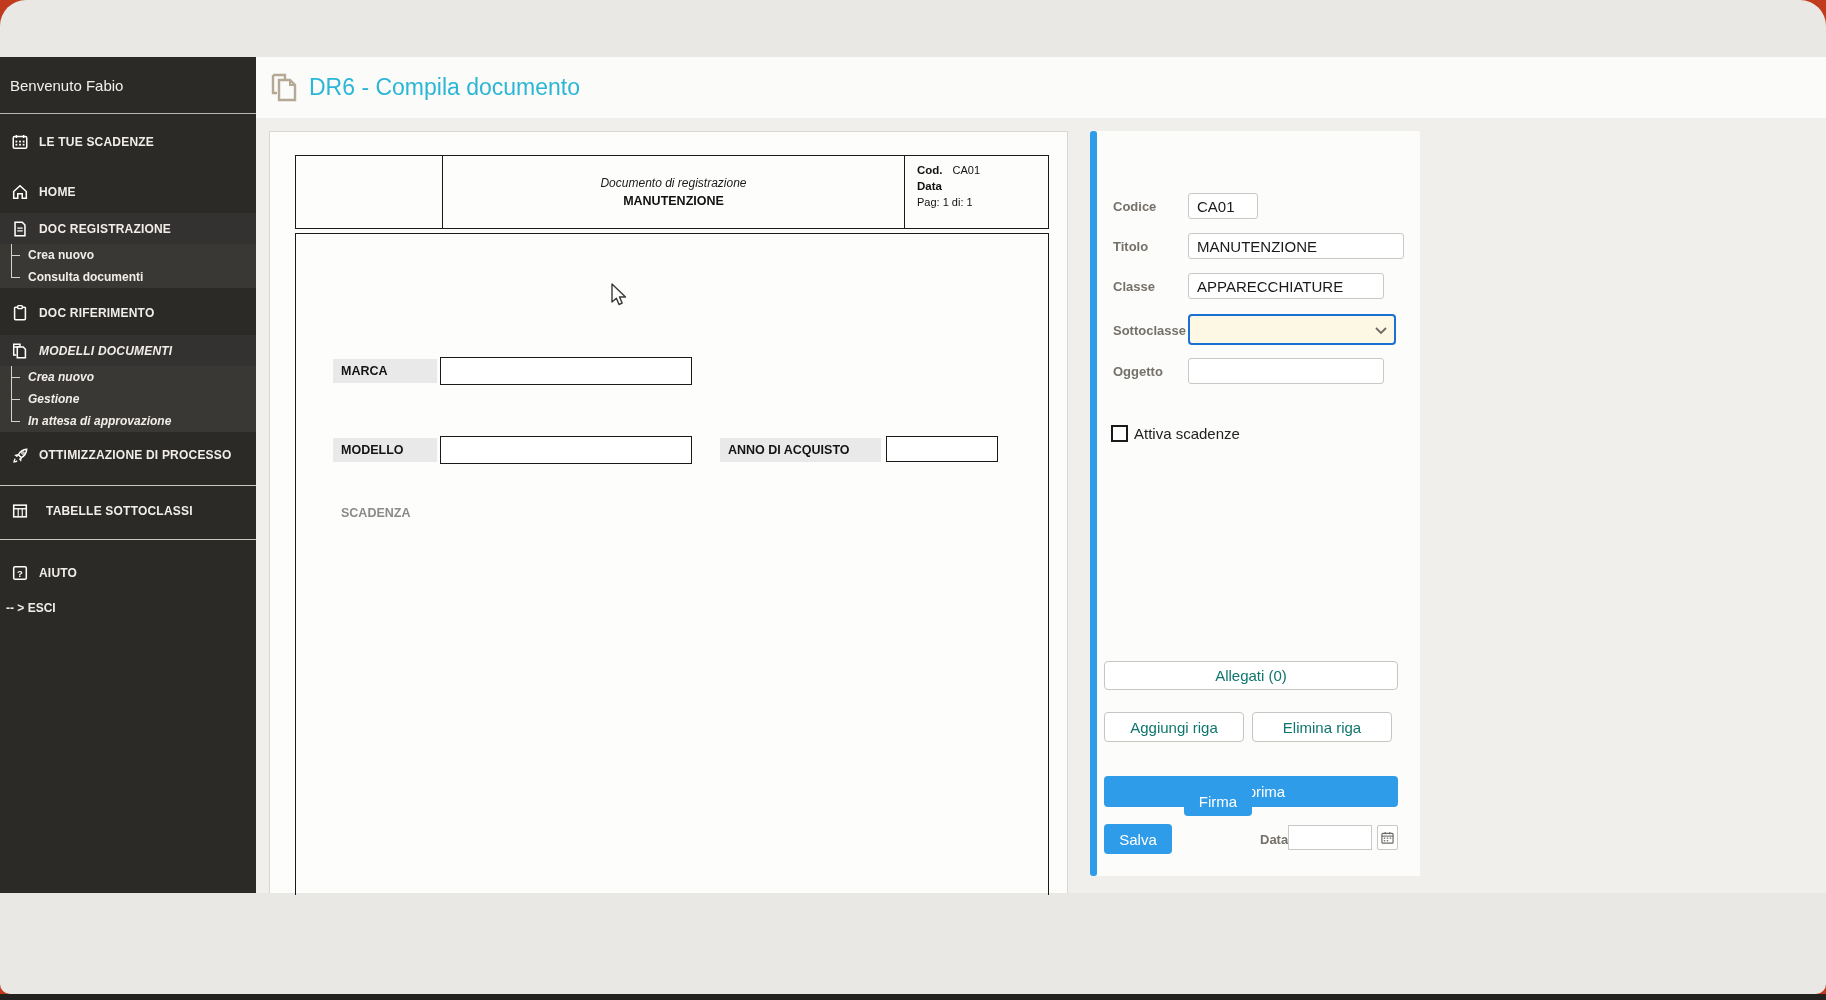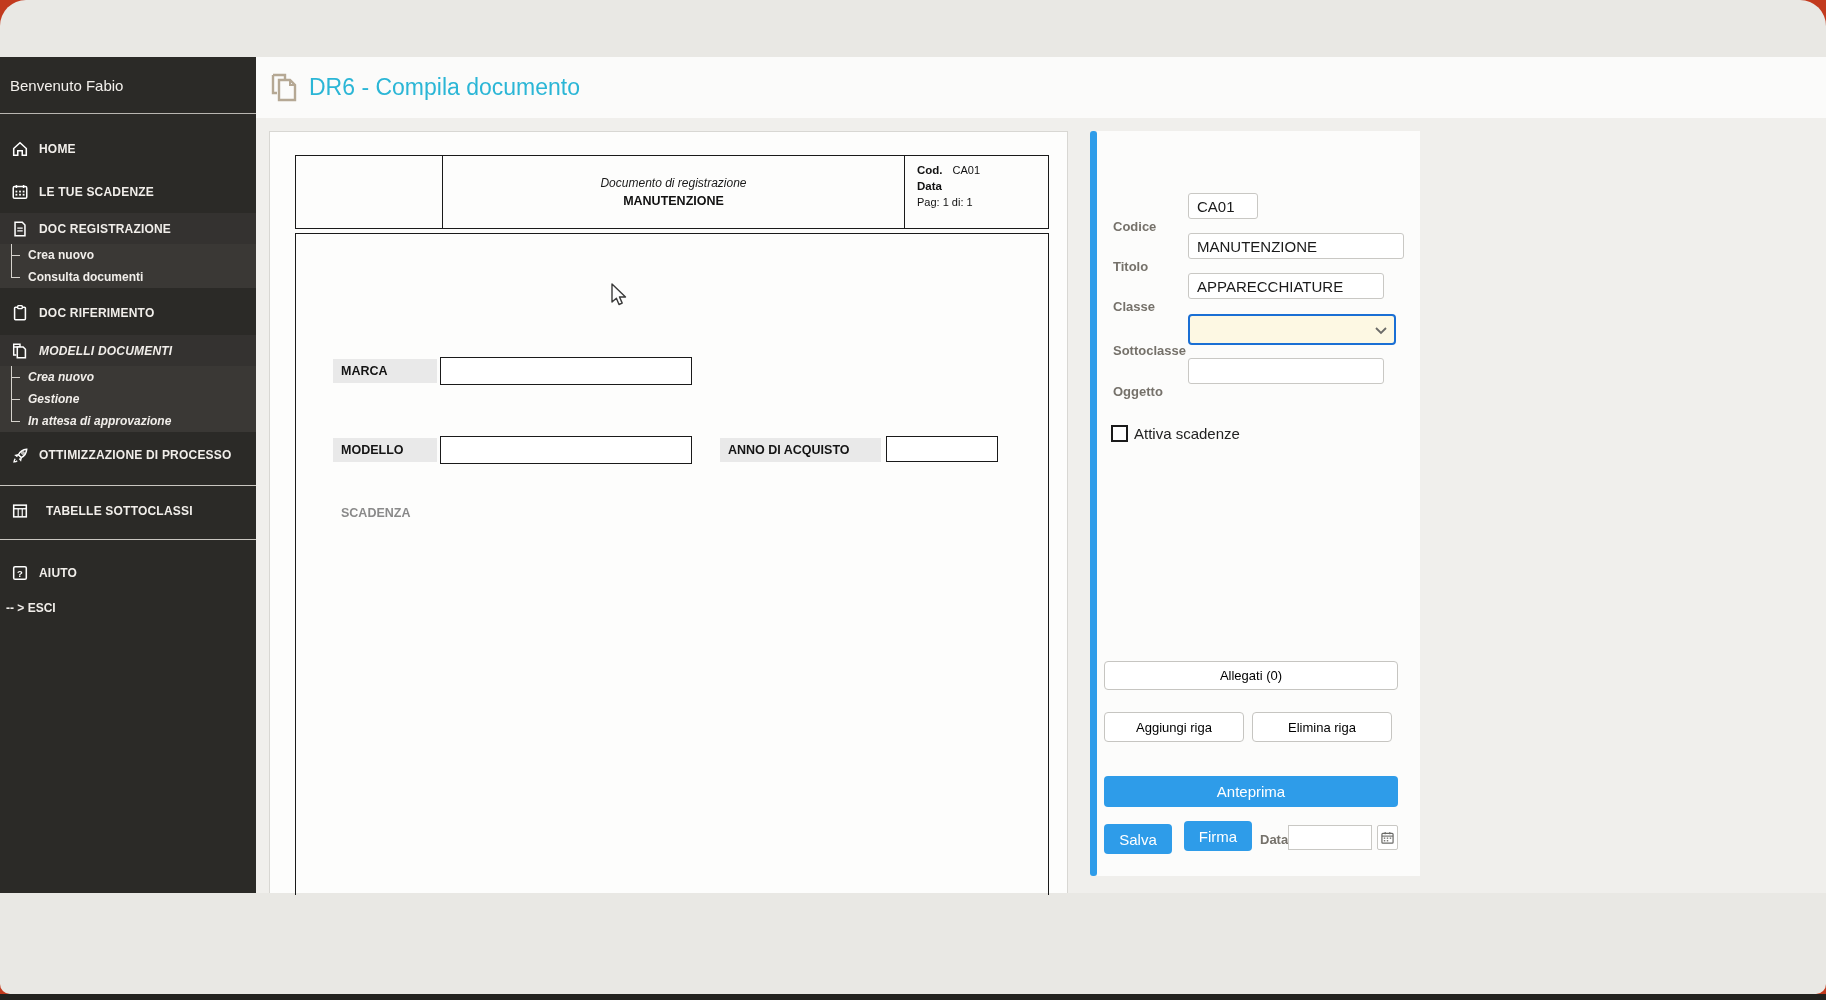--- a/index.html
+++ b/index.html
@@ -44,72 +44,72 @@
   .doc-body-table { position:absolute; left:25px; top:101px; width:754px; height:662px; border:1px solid #1a1a1a; border-bottom:none; }
   .field-label { position:absolute; background:#e9e9e9; color:#141414; font-size:12.5px; font-weight:600; display:flex; align-items:center; padding-left:8px; }
   .field-input { position:absolute; background:#fff; border:1px solid #1a1a1a; }
   .scadenza { position:absolute; color:#8a8a8a; font-size:12.5px; font-weight:bold; }
   .cursor-svg { position:absolute; left:608px; top:283px; pointer-events:none; }
 
   
   .panel-bar { position:absolute; left:1090px; top:131px; width:7px; height:745px; background:#2e9ce9; border-radius:3px; }
   .panel { position:absolute; left:1097px; top:131px; width:323px; height:745px; background:#fcfcfb; }
   .panel-title { position:absolute; left:0; top:16px; width:100%; display:flex; align-items:center; justify-content:center; gap:12px; color:#8e8c87; font-size:22px; }
-  .p-label { position:absolute; left:16px; color:#75716a; font-size:13px; font-weight:bold;margin-top:20px; }
+  .p-label { position:absolute; left:16px; color:#75716a; font-size:13px; font-weight:bold; }
   .p-input { position:absolute; border:1px solid #c9c8c4; border-radius:3px; background:#fff; font-family:"Liberation Sans",sans-serif; font-size:15px; color:#1a1a1a; padding:0 8px; height:26px; }
   .p-select { position:absolute; left:91px; top:183px; width:208px; height:31px; background:#fdf8e3; border:2px solid #1a6fd4; border-radius:4px; display:flex; align-items:center; justify-content:flex-end; padding-right:6px; cursor:pointer; }
   .checkbox-row { position:absolute; left:14px; top:294px; display:flex; align-items:flex-end; gap:6px; }
   .checkbox { width:17px; height:17px; border:2px solid #1a1a1a; background:#fff; cursor:pointer; }
   .checkbox-label { font-size:15px; color:#222; }
   .btn { font-family:"Liberation Sans",sans-serif; cursor:pointer; border-radius:4px; }
-  .btn-white { position:absolute; background:#fff; border:1px solid #c6c5c1; color:#000000; font-size:13px; }
+  .btn-white { position:absolute; background:#fff; border:1px solid #c6c5c1; color:#0f766e; font-size:15px; }
   .btn-blue { position:absolute; background:#2e9ce9; border:none; color:#fff; font-size:15px; }
   .data-label { position:absolute; left:163px; top:701px; color:#75716a; font-size:13px; font-weight:bold; }
   .date-input { position:absolute; left:191px; top:694px; width:84px; height:25px; border:1px solid #c9c8c4; background:#fff; font-size:13px; padding:0 4px; }
   .cal-btn { position:absolute; left:280px; top:694px; width:21px; height:25px; border:1px solid #c9c8c4; border-radius:2px; background:#fff; display:flex; align-items:center; justify-content:center; cursor:pointer; }
 
   .taskbar-strip { position:absolute; left:0; bottom:0; width:100%; height:6px; background:#23221f; }
 </style>
 </head>
 <body>
 
 <div class="frame"></div>
 <div class="sheet">
 
   <nav class="sidebar">
     <div class="greeting">Benvenuto Fabio</div>
-
-    <div class="nav-item" style="margin-top:20px;">
-      <span class="ic">
-        <svg width="18" height="18" viewBox="0 0 20 20">
-            <path d="M3 9.5 L10 3 L17 9.5 V17 H12.5 V12 H7.5 V17 H3 Z" fill="none" stroke="#fff" stroke-width="1.7"></path>
-          </svg>
-      </span>
-      <span>HOME</span>
-    </div>
 
     <div class="nav-item" style="margin-top:13px;">
       <span class="ic">
         <svg width="18" height="18" viewBox="0 0 20 20">
             <rect x="2.5" y="4" width="15" height="13" rx="1.5" fill="none" stroke="#fff" stroke-width="1.7"></rect>
             <line x1="6" y1="2.2" x2="6" y2="5.5" stroke="#fff" stroke-width="1.7"></line>
             <line x1="14" y1="2.2" x2="14" y2="5.5" stroke="#fff" stroke-width="1.7"></line>
             <g fill="#fff">
               <rect x="5" y="8.5" width="2" height="2"></rect>
               <rect x="9" y="8.5" width="2" height="2"></rect>
               <rect x="13" y="8.5" width="2" height="2"></rect>
               <rect x="5" y="12" width="2" height="2"></rect>
               <rect x="9" y="12" width="2" height="2"></rect>
               <rect x="13" y="12" width="2" height="2"></rect>
             </g>
           </svg>
       </span>
       <span>LE TUE SCADENZE</span>
     </div>
 
+    <div class="nav-item" style="margin-top:20px;">
+      <span class="ic">
+        <svg width="18" height="18" viewBox="0 0 20 20">
+            <path d="M3 9.5 L10 3 L17 9.5 V17 H12.5 V12 H7.5 V17 H3 Z" fill="none" stroke="#fff" stroke-width="1.7"></path>
+          </svg>
+      </span>
+      <span>HOME</span>
+    </div>
+
     <div class="nav-group" style="margin-top:6px; padding-top:1px;">
       <div class="nav-item">
         <span class="ic">
           <svg width="18" height="18" viewBox="0 0 20 20">
               <path d="M4.5 2.5 h8 l3 3 v12 h-11 z" fill="none" stroke="#fff" stroke-width="1.7"></path>
               <line x1="7" y1="9" x2="13" y2="9" stroke="#fff" stroke-width="1.4"></line>
               <line x1="7" y1="12" x2="13" y2="12" stroke="#fff" stroke-width="1.4"></line>
             </svg>
         </span>
         <span>DOC REGISTRAZIONE</span>
@@ -275,21 +275,21 @@
     </div>
 
     <button class="btn btn-white" style="left:7px; top:530px; width:294px; height:29px;">Allegati (0)</button>
 
     <button class="btn btn-white" style="left:7px; top:581px; width:140px; height:30px;">Aggiungi riga</button>
     <button class="btn btn-white" style="left:155px; top:581px; width:140px; height:30px;">Elimina riga</button>
 
     <button class="btn btn-blue" style="left:7px; top:645px; width:294px; height:31px;">Anteprima</button>
 
     <button class="btn btn-blue" style="left:7px; top:693px; width:68px; height:30px;">Salva</button>
-    <button class="btn btn-blue" style="left:87px; top:690px; width:68px; height:30px;">Firma</button>
+    <button class="btn btn-blue" style="left:87px; top:655px; width:68px; height:30px;">Firma</button>
     <div class="data-label">Data</div>
     <input class="date-input" value="" style="">
     <div class="cal-btn">
       <svg width="13" height="13" viewBox="0 0 14 14">
           <rect x="1" y="2.5" width="12" height="10.5" rx="1" fill="none" stroke="#6b6b68" stroke-width="1.3"></rect>
           <line x1="1" y1="5.5" x2="13" y2="5.5" stroke="#6b6b68" stroke-width="1.2"></line>
           <line x1="4.5" y1="1" x2="4.5" y2="3.5" stroke="#6b6b68" stroke-width="1.2"></line>
           <line x1="9.5" y1="1" x2="9.5" y2="3.5" stroke="#6b6b68" stroke-width="1.2"></line>
           <g fill="#6b6b68">
             <rect x="3" y="7" width="1.6" height="1.4"></rect>

